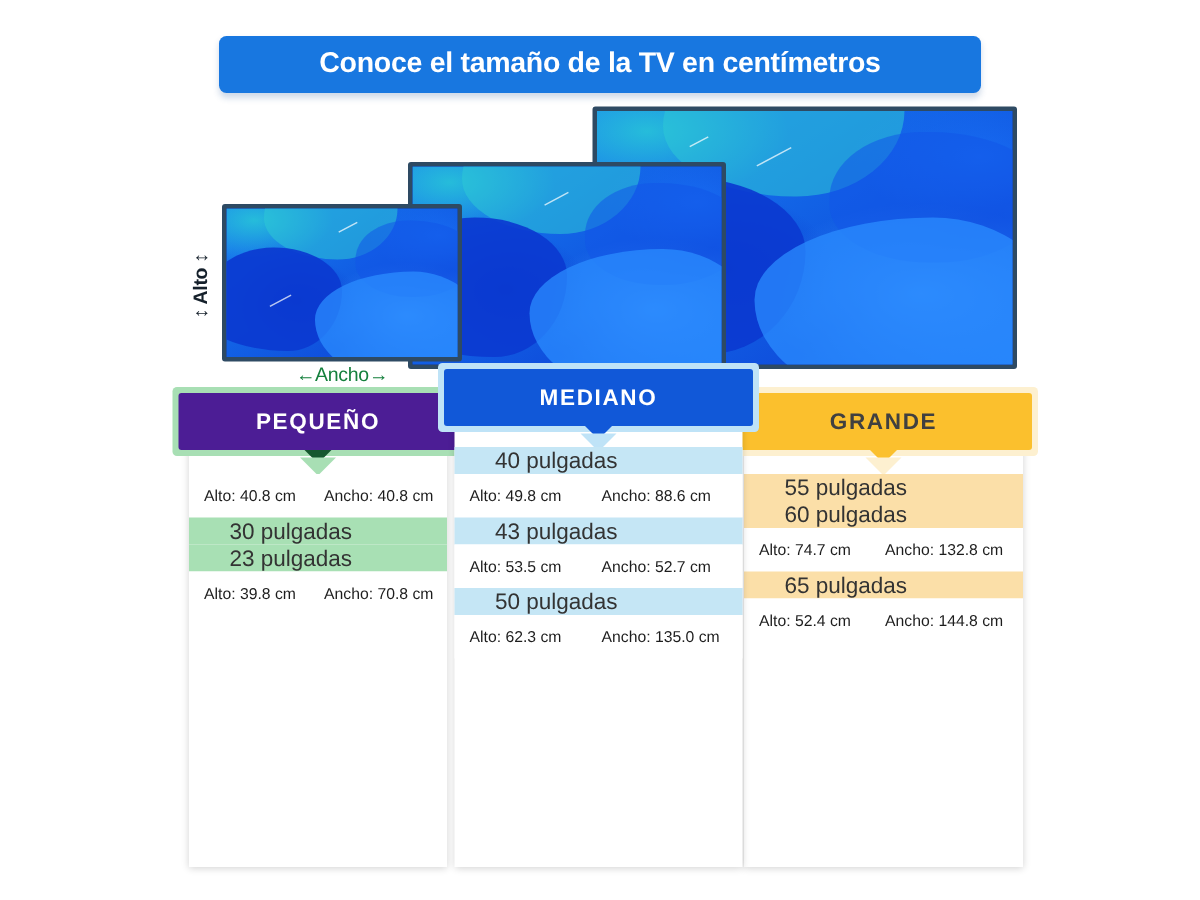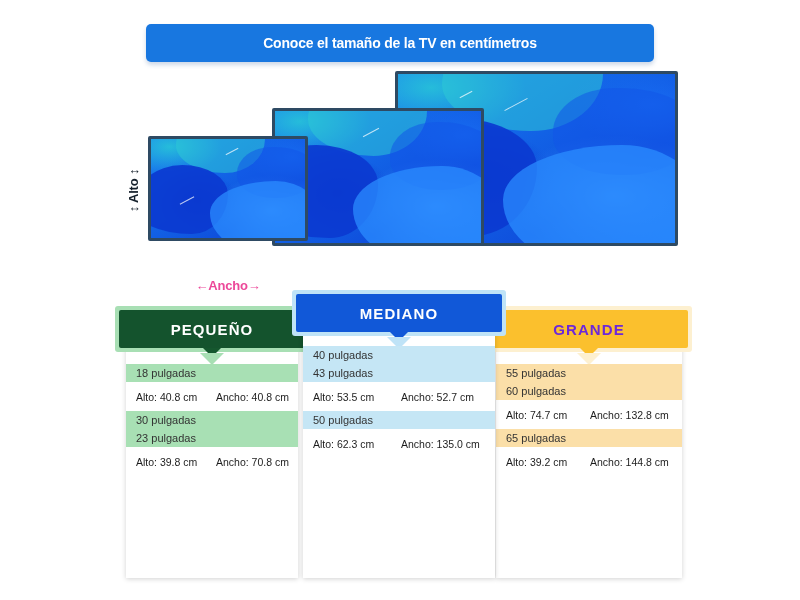--- a/index.html
+++ b/index.html
@@ -24,21 +24,21 @@
     height: 38px;
     background: #1877e0;
     border-radius: 5px;
     box-shadow: 0 3px 4px rgba(30,80,150,0.22);
     display: flex;
     align-items: center;
     justify-content: center;
   }
   #title-text {
     color: #ffffff;
-    font-size: 14px;
+    font-size: 19px;
     font-weight: bold;
     letter-spacing: -0.2px;
     white-space: nowrap;
   }
 
   
   #tv-illustration {
     position: absolute;
     left: 120px;
     top: 66px;
@@ -131,34 +131,32 @@
     color: #15202b;
     letter-spacing: -0.2px;
   }
   #ancho-label {
     position: absolute;
     left: 28px;
     top: 176px;
     width: 160px;
     text-align: center;
     font-size: 13px;
-    font-weight: bold;
-    color: #ec4899;
+    font-weight: normal;
+    color: #15803d;
     white-space: nowrap;
     letter-spacing: -0.2px;
-    margin-top: 36px;
   }
 
   
   .card {
     position: absolute;
     background: #ffffff;
     box-shadow: 0 1px 5px rgba(0,0,0,0.18);
     box-sizing: border-box;
-    margin-top: 48px;
   }
   #card-pequeno { left: 126px; top: 272px; width: 172px; bottom: 22px; }
   #card-mediano { left: 303px; top: 254px; width: 192px; bottom: 22px; z-index: 4; }
   #card-grande  { left: 496px; top: 272px; width: 186px; bottom: 22px; }
 
   
   .banner-wrap {
     position: absolute;
     left: 0;
     right: 0;
@@ -192,21 +190,21 @@
     left: 50%;
     margin-left: -9px;
     width: 0;
     height: 0;
     border-left: 9px solid transparent;
     border-right: 9px solid transparent;
   }
 
   #banner-pequeno-wrap { top: -14px; }
   #banner-pequeno-outer { background: #a8dfb4; }
-  #banner-pequeno { background: #14532d; width: 150px; align-items: center; }
+  #banner-pequeno { background: #4c1d95; width: 150px; align-items: center; }
   #banner-pequeno .pointer { border-top: 9px solid #15572e; }
   #banner-pequeno-outer .pointer-outer {
     position: absolute;
     bottom: -13px;
     left: 50%;
     margin-left: -12px;
     width: 0;
     height: 0;
     border-left: 12px solid transparent;
     border-right: 12px solid transparent;
@@ -225,21 +223,21 @@
     width: 0;
     height: 0;
     border-left: 12px solid transparent;
     border-right: 12px solid transparent;
     border-top: 12px solid #bfe3f7;
   }
 
   #banner-grande-wrap { top: -14px; }
   #banner-grande-outer { background: #fdf0d0; }
   #banner-grande { background: #fbc02d; width: 162px; }
-  #banner-grande .label { color: #6d28d9; }
+  #banner-grande .label { color: #404040; }
   #banner-grande .pointer { border-top: 9px solid #fbc02d; }
   #banner-grande-outer .pointer-outer {
     position: absolute;
     bottom: -13px;
     left: 50%;
     margin-left: -12px;
     width: 0;
     height: 0;
     border-left: 12px solid transparent;
     border-right: 12px solid transparent;
@@ -250,22 +248,22 @@
   .rows {
     position: absolute;
     left: 0;
     right: 0;
     top: 44px;
   }
   .row-size {
     height: 18px;
     display: flex;
     align-items: center;
-    padding-left: 10px;
-    font-size: 11px;
+    padding-left: 27px;
+    font-size: 15px;
     color: #333333;
     box-sizing: border-box;
   }
   .row-dims {
     height: 29px;
     display: flex;
     align-items: center;
     padding-left: 10px;
     font-size: 10.5px;
     color: #1d1d1d;
@@ -333,21 +331,20 @@
   <div class="banner-wrap" id="banner-pequeno-wrap">
     <div class="banner-outer" id="banner-pequeno-outer">
       <div class="banner" id="banner-pequeno">
         <span class="label">PEQUEÑO</span>
         <span class="pointer"></span>
       </div>
       <span class="pointer-outer"></span>
     </div>
   </div>
   <div class="rows">
-    <div class="row-size">18 pulgadas</div>
     <div class="row-dims">
       <span class="alto">Alto: 40.8 cm</span>
       <span class="ancho">Ancho: 40.8 cm</span>
     </div>
     <div class="row-size">30 pulgadas</div>
     <div class="row-size">23 pulgadas</div>
     <div class="row-dims">
       <span class="alto">Alto: 39.8 cm</span>
       <span class="ancho">Ancho: 70.8 cm</span>
     </div>
@@ -359,20 +356,24 @@
     <div class="banner-outer" id="banner-mediano-outer">
       <div class="banner" id="banner-mediano">
         <span class="label">MEDIANO</span>
         <span class="pointer"></span>
       </div>
       <span class="pointer-outer"></span>
     </div>
   </div>
   <div class="rows">
     <div class="row-size">40 pulgadas</div>
+    <div class="row-dims">
+      <span class="alto">Alto: 49.8 cm</span>
+      <span class="ancho">Ancho: 88.6 cm</span>
+    </div>
     <div class="row-size">43 pulgadas</div>
     <div class="row-dims">
       <span class="alto">Alto: 53.5 cm</span>
       <span class="ancho">Ancho: 52.7 cm</span>
     </div>
     <div class="row-size">50 pulgadas</div>
     <div class="row-dims">
       <span class="alto">Alto: 62.3 cm</span>
       <span class="ancho">Ancho: 135.0 cm</span>
     </div>
@@ -391,17 +392,17 @@
   </div>
   <div class="rows">
     <div class="row-size">55 pulgadas</div>
     <div class="row-size">60 pulgadas</div>
     <div class="row-dims">
       <span class="alto">Alto: 74.7 cm</span>
       <span class="ancho">Ancho: 132.8 cm</span>
     </div>
     <div class="row-size">65 pulgadas</div>
     <div class="row-dims">
-      <span class="alto">Alto: 39.2 cm</span>
+      <span class="alto">Alto: 52.4 cm</span>
       <span class="ancho">Ancho: 144.8 cm</span>
     </div>
   </div>
 </div>
 
 </body></html>

